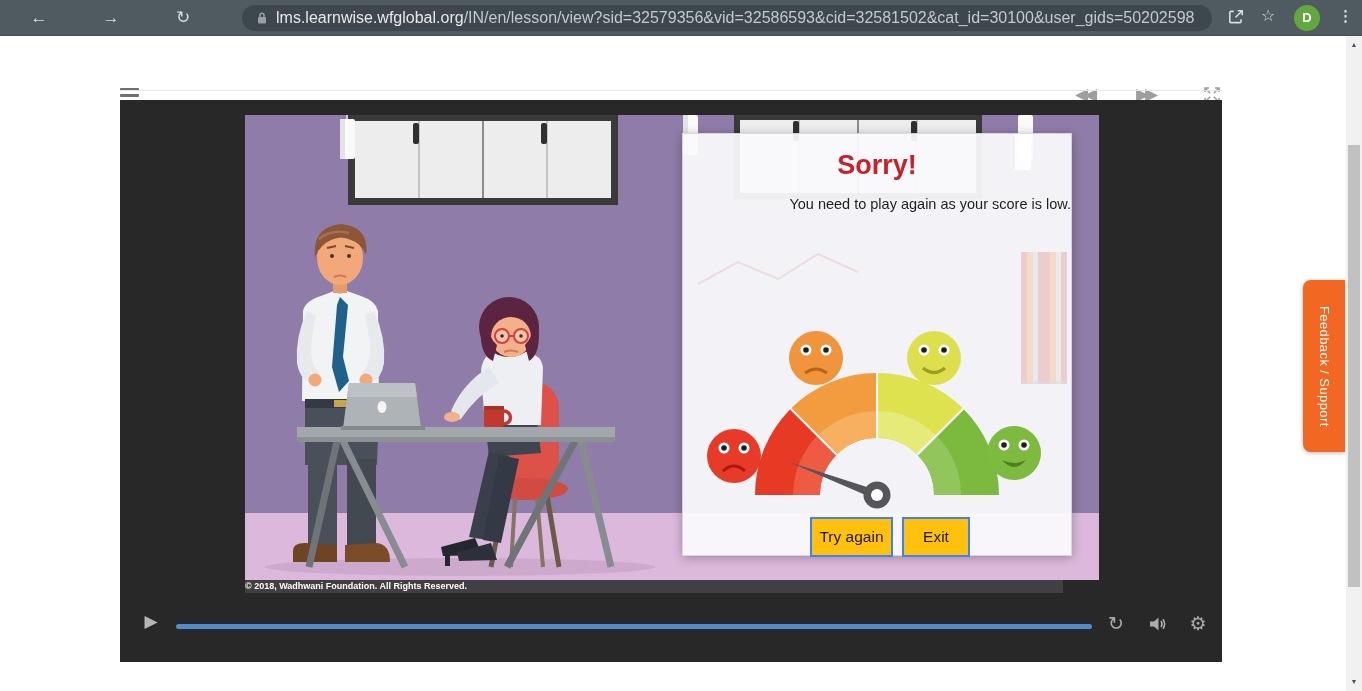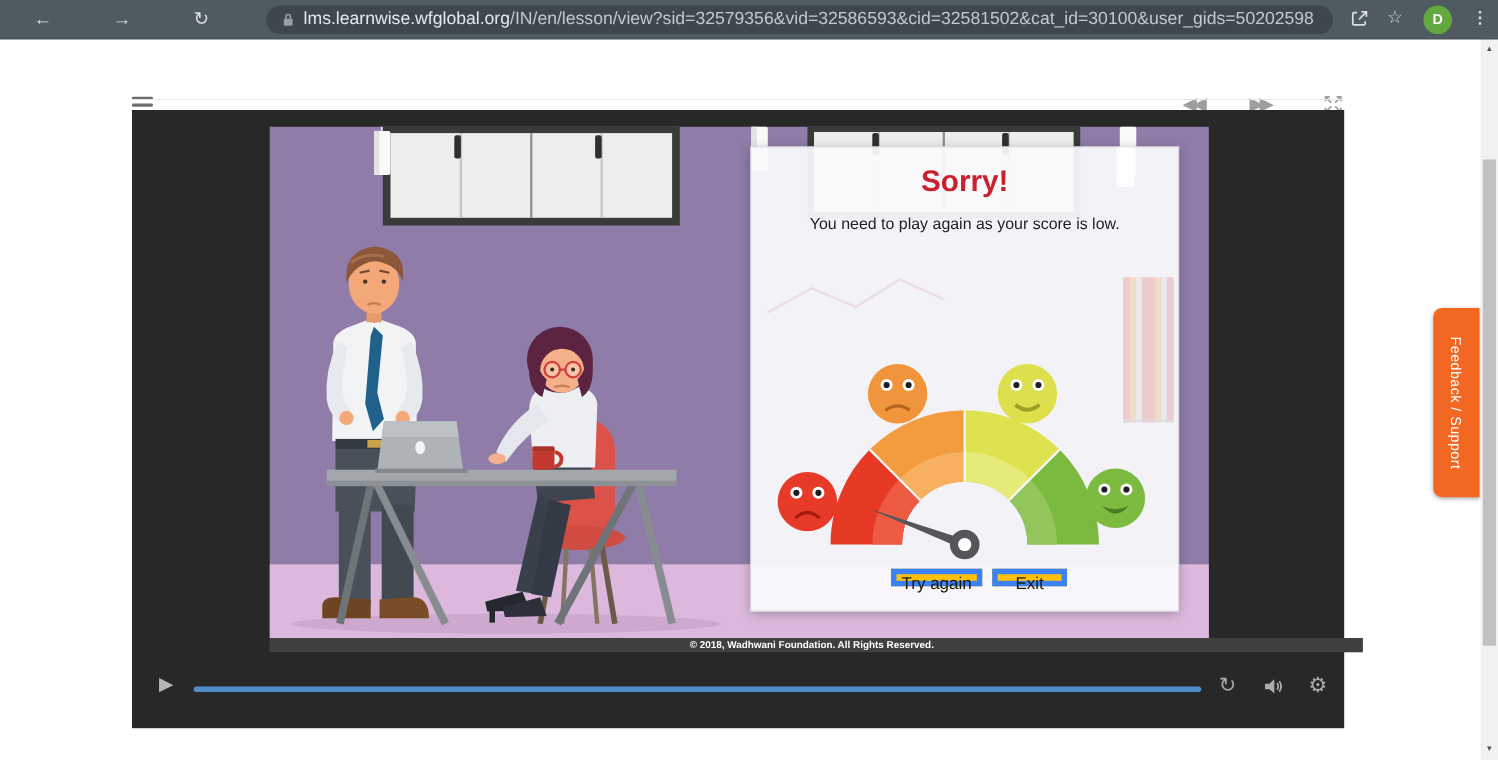--- a/index.html
+++ b/index.html
@@ -35,45 +35,45 @@
           cursor:pointer; }
   .fs-icon { position:absolute; left:1202px; top:49px; cursor:pointer; }
   .rule { position:absolute; left:120px; top:90px; width:1102px; height:0;
           border-top:1px solid #E7E7E7; }
 
   
   .player { position:absolute; left:120px; top:100px; width:1102px; height:562px;
             background:#282828; }
   .slide { position:absolute; left:125px; top:15px; width:854px; height:478px; }
   .slide svg.scene { display:block; }
-  .copyright { width:994px; height:13px; background:#413F41; color:#FFF; font-size:9px;
-               font-weight:bold; text-align:center; line-height:13px; padding-right:8px; }
+  .copyright { width:818px; height:13px; background:#413F41; color:#FFF; font-size:9px;
+               font-weight:bold; text-align:left; line-height:13px; padding-right:8px; }
 
   
   .panel { position:absolute; left:437px; top:18px; width:390px; height:423px;
            background:rgba(250,250,252,0.94); border:1px solid rgba(175,175,190,0.45);
            box-shadow:0 2px 10px rgba(0,0,0,0.28); }
   .panel-deco-books { position:absolute; right:4px; top:118px; width:46px; height:132px;
       opacity:.5; background:repeating-linear-gradient(90deg,
         rgba(226,87,76,.5) 0 6px, rgba(232,155,60,.5) 6px 12px,
         rgba(215,215,215,.6) 12px 17px, rgba(200,60,50,.4) 17px 23px);
       border-bottom:3px solid rgba(200,200,205,.6); }
   .panel-deco-lamp { position:absolute; right:40px; top:0; width:16px; height:36px;
       background:rgba(255,255,255,.85); }
   .sorry-title { position:absolute; left:0; top:16px; width:100%; text-align:center;
                  font-size:27px; font-weight:bold; color:#C9202C; }
-  .sorry-msg { position:absolute; left:0; top:62px; width:100%; text-align:center;
+  .sorry-msg { position:absolute; left:0; top:62px; width:100%; text-align:right;
                font-size:14.5px; color:#1E1E1E; }
   .score-box { position:absolute; left:30px; top:152px; width:327px; height:31px;
                background:rgba(255,255,255,0.85); border:2px solid #A9B6CE;
                box-shadow:0 0 0 1px #E2E6EE; text-align:center; line-height:27px;
                font-size:19px; color:#B0322B; }
   .gauge-svg { position:absolute; left:0; top:0; }
-  .btn-row button { position:absolute; top:383px; height:16px; background:#FFC10D;
-       border:5px solid #3b82f6; color:#1E1A00; font-size:15.5px;
+  .btn-row button { position:absolute; top:383px; height:40px; background:#FFC10D;
+       border:2px solid #3b82f6; color:#1E1A00; font-size:15.5px;
        font-family:"Liberation Sans", sans-serif; cursor:pointer; }
   .btn-try { left:127px; width:83px; }
   .btn-exit { left:219px; width:68px;text-align:center; }
 
   
   .ctrl-play { position:absolute; left:18px; top:509px; width:26px; height:26px;
                color:#B5B5B5; font-size:17px; line-height:26px; text-align:center; cursor:pointer; }
   .progress { position:absolute; left:56px; top:524px; width:916px; height:5px;
               background:#4E8FCB; border-radius:3px; cursor:pointer; }
   .ctrl-ic { position:absolute; top:512px; width:24px; height:24px; text-align:center;

